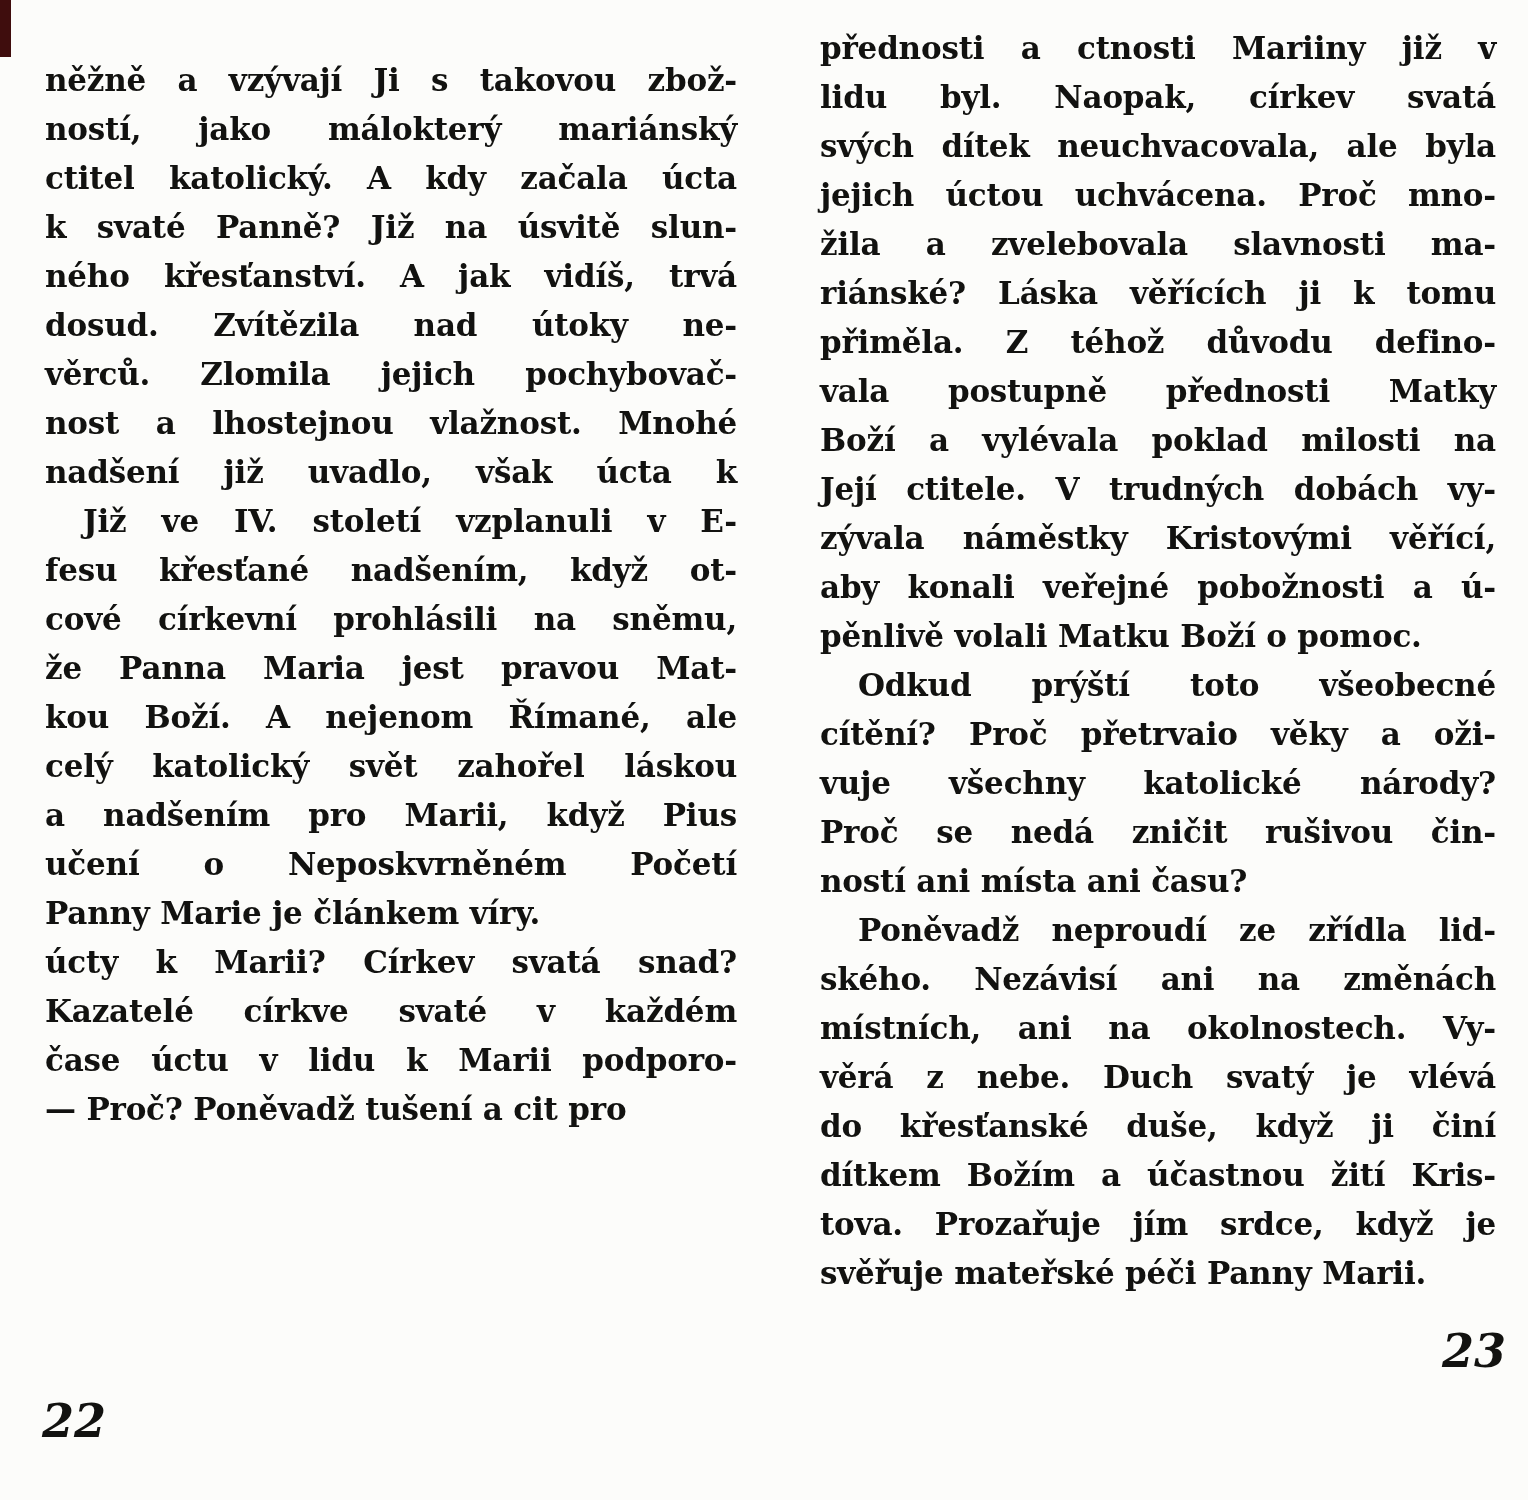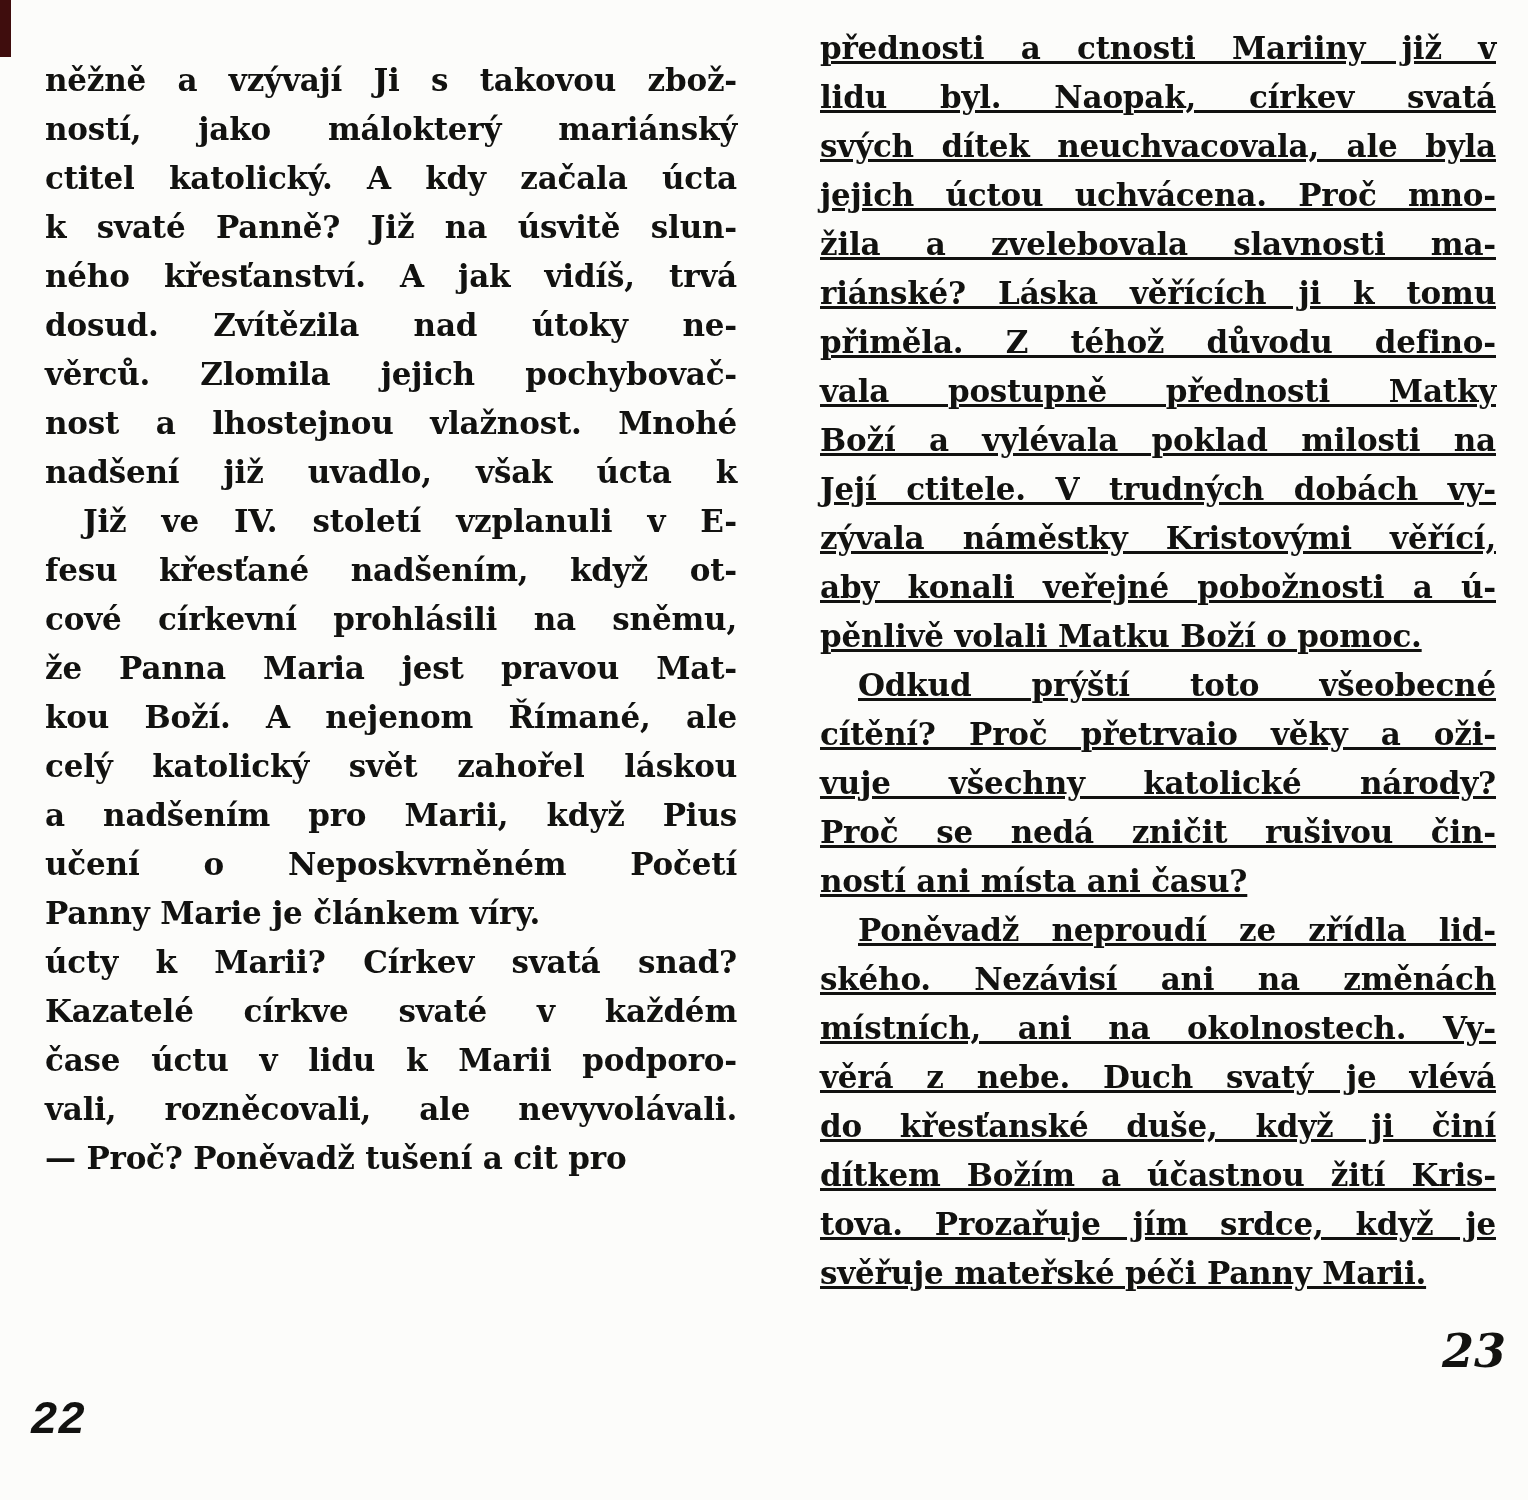--- a/index.html
+++ b/index.html
@@ -23,41 +23,41 @@
     position: absolute;
     left: 0;
     top: 0;
     width: 11px;
     height: 57px;
   }
   .column {
     position: absolute;
   }
   .column.left  { left: 45px;  top: 56px; width: 692px; }
-  .column.right { left: 820px; top: 24px; width: 676px; text-decoration: underline; }
+  .column.right { left: 820px; top: 24px; width: 676px; }
   .para { margin: 0; padding: 0; }
   .line {
     font-size: 31px;
     font-weight: 700;
     line-height: 49px;
     letter-spacing: -0.2px;
     text-align: justify;
     text-align-last: justify;
     white-space: normal;
   }
   .line.last { text-align-last: left; }
   .line.first-indent { padding-left: 38px; }
   .pageno {
     position: absolute;
     font-style: italic;
     font-weight: 700;
     font-size: 46px;
     line-height: 1;
   }
-  .pageno.left-no  { left: 30px;  top: 1398px; font-family: Liberation Mono, monospace; }
+  .pageno.left-no  { left: 42px;  top: 1398px; }
   .pageno.right-no { left: 1442px; top: 1328px; }
 </style>
 </head>
 <body style="background: rgb(252, 252, 250); color: rgb(18, 18, 16);">
 
 <div class="scan-page">
 
   <div class="corner-mark" style="background: rgb(63, 13, 13);"></div>
 
   <div class="column left">
@@ -80,21 +80,20 @@
         <div class="line">kou Boží. A nejenom Římané, ale</div>
         <div class="line">celý katolický svět zahořel láskou</div>
         <div class="line">a nadšením pro Marii, když Pius</div>
         <div class="line">učení o Neposkvrněném Početí</div>
         <div class="line last">Panny Marie je článkem víry.</div>
       </div>
       <div class="para">
         <div class="line">úcty k Marii? Církev svatá snad?</div>
         <div class="line">Kazatelé církve svaté v každém</div>
         <div class="line">čase úctu v lidu k Marii podporo-</div>
-        <div class="line">vali, rozněcovali, ale nevyvolávali.</div>
         <div class="line last">— Proč? Poněvadž tušení a cit pro</div>
       </div>
     </div>
 
   <div class="column right">
       <div class="para">
         <div class="line">přednosti a ctnosti Mariiny již v</div>
         <div class="line">lidu byl. Naopak, církev svatá</div>
         <div class="line">svých dítek neuchvacovala, ale byla</div>
         <div class="line">jejich úctou uchvácena. Proč mno-</div>

